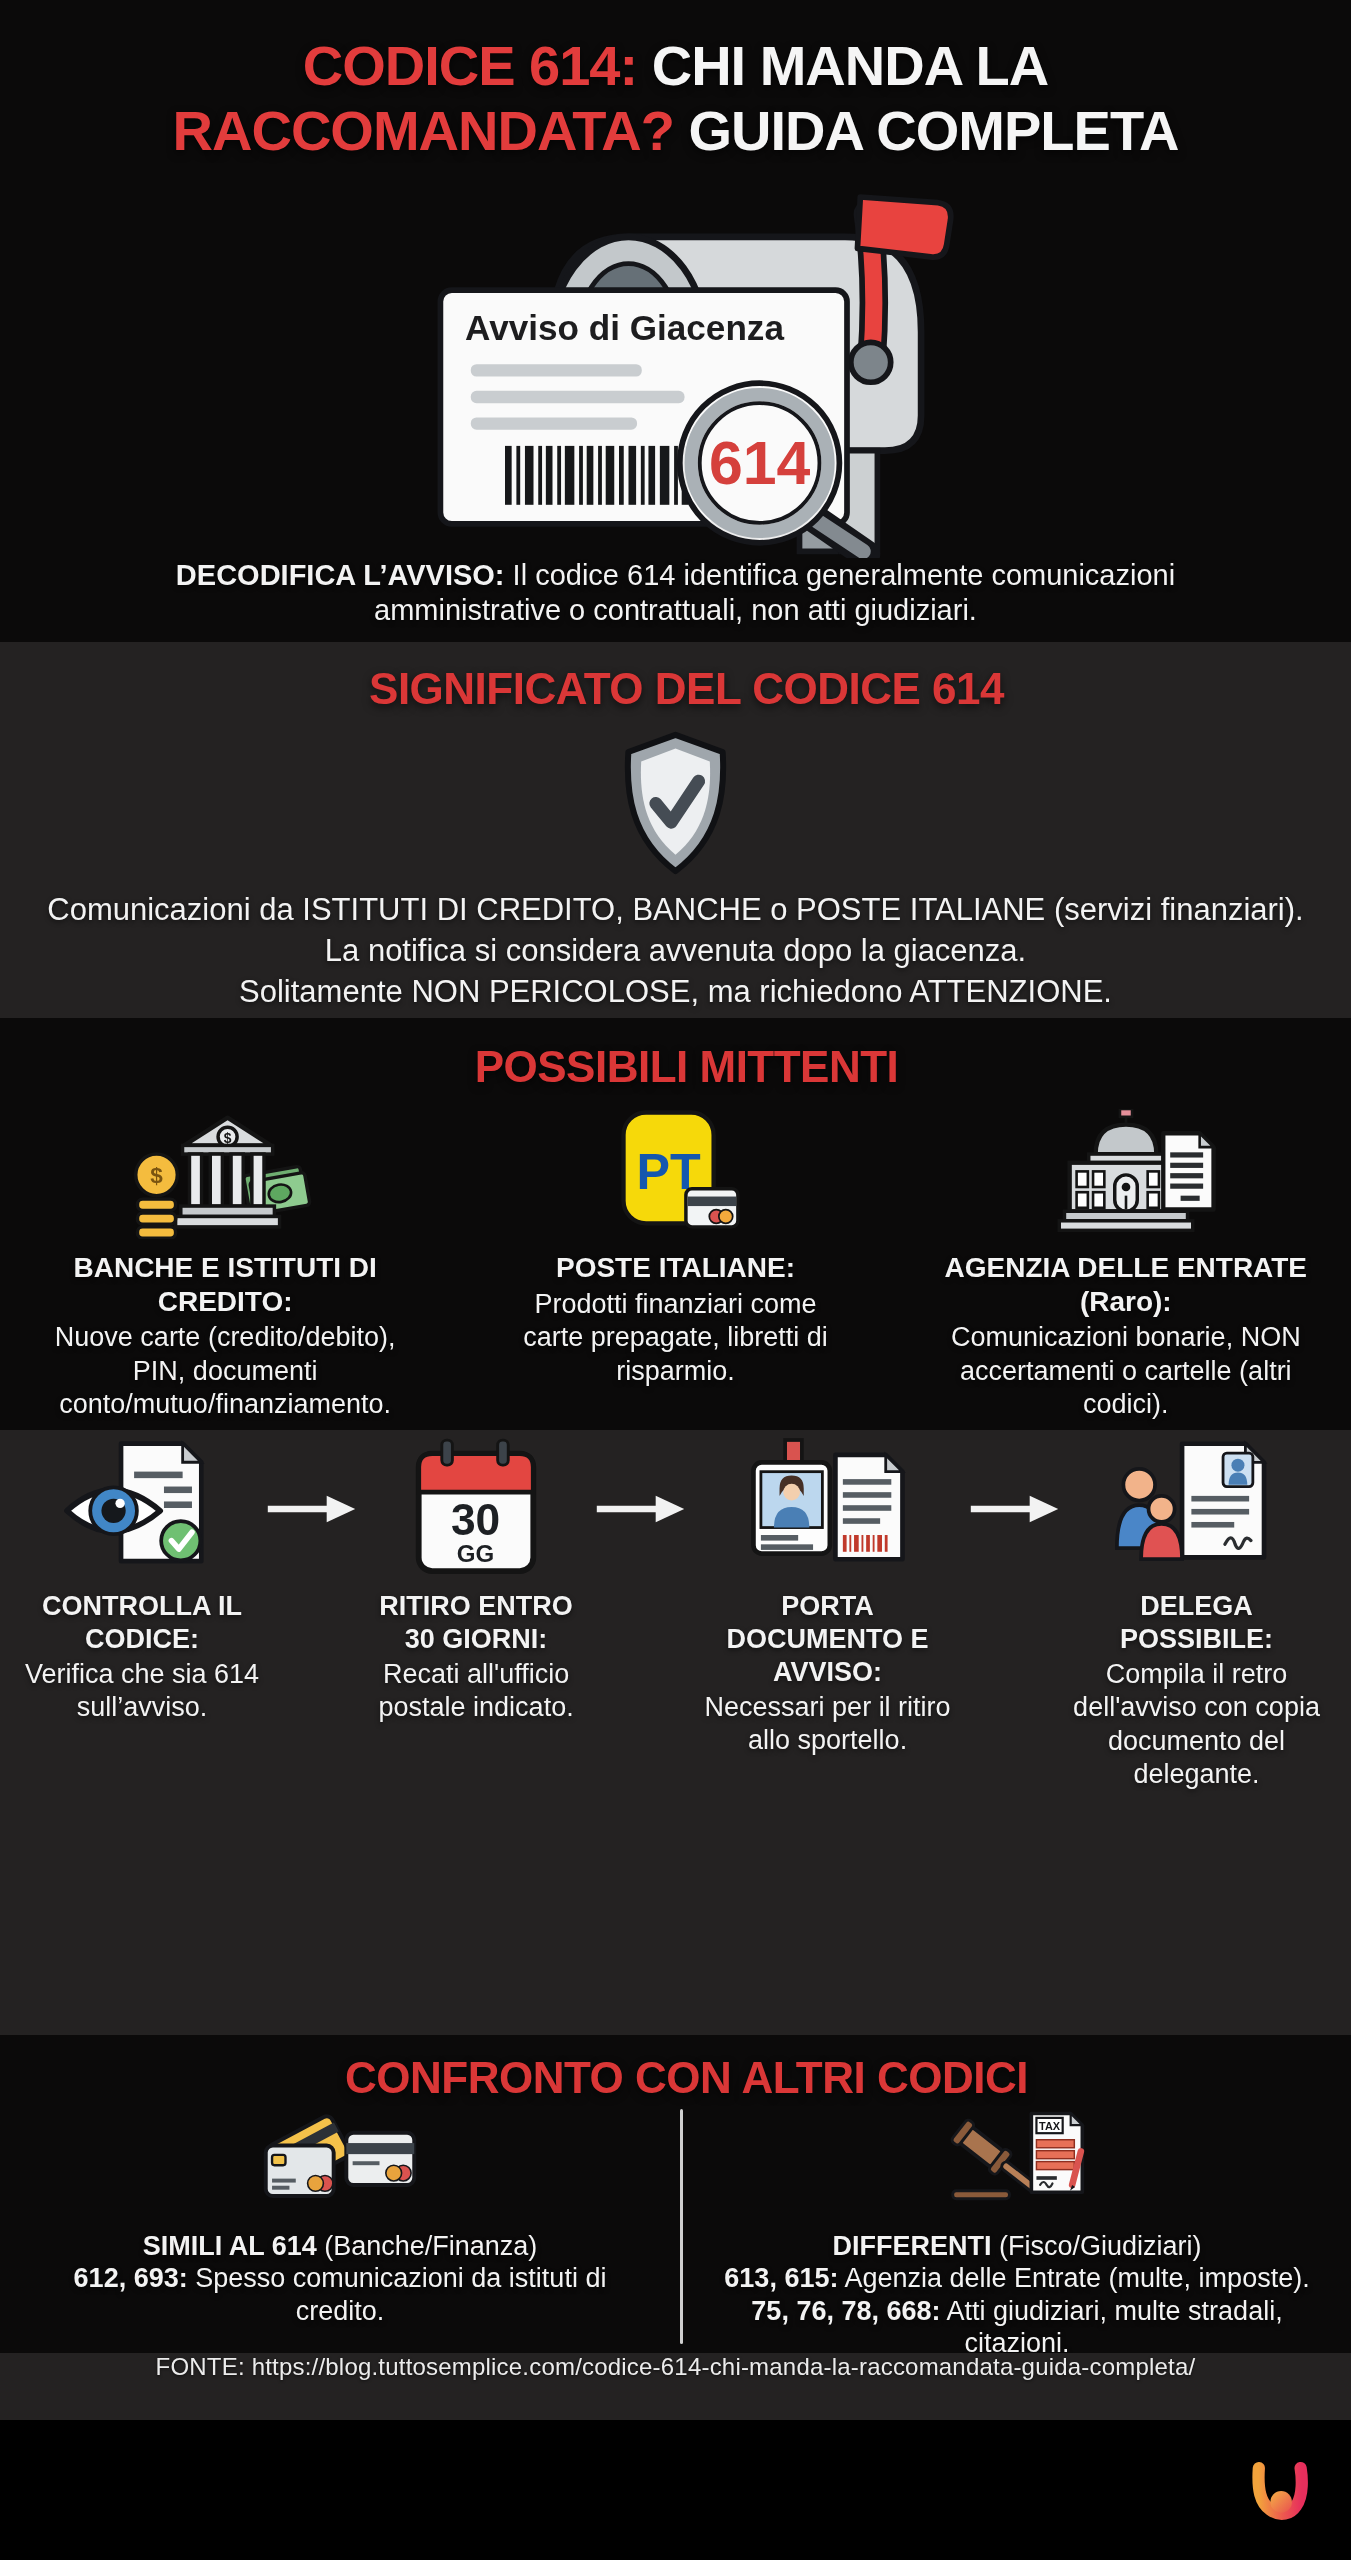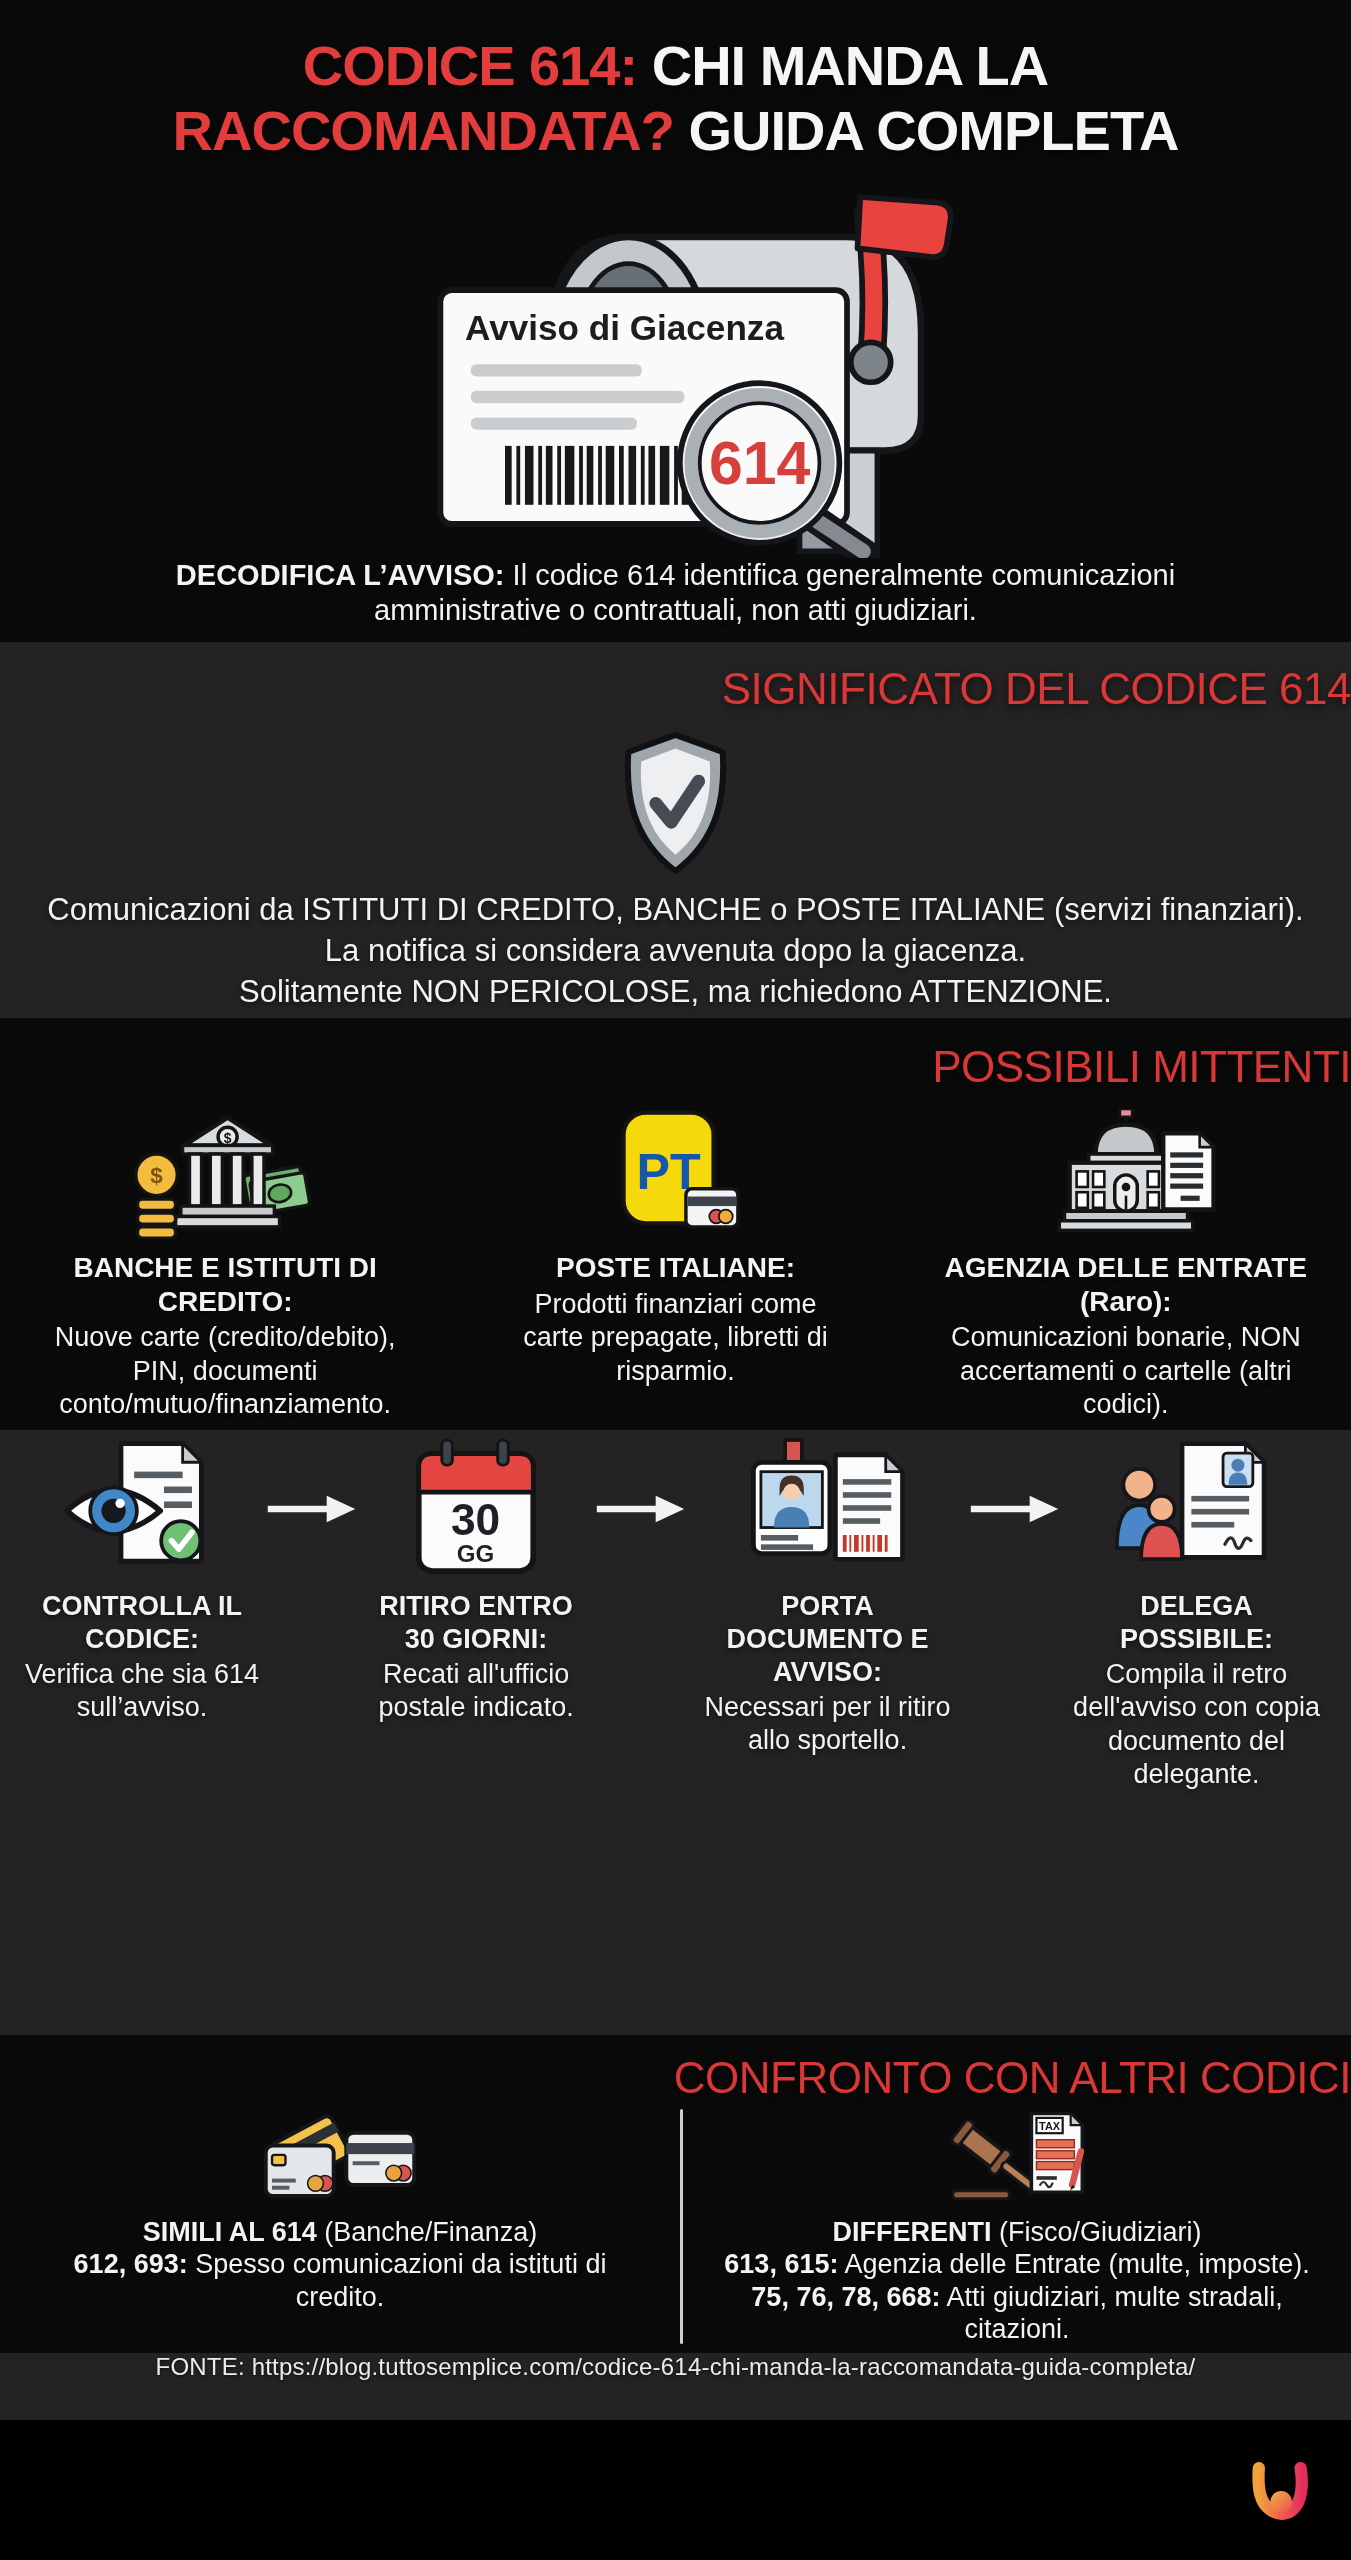--- a/index.html
+++ b/index.html
@@ -23,21 +23,21 @@
 
   .main-title {
     padding-top:34px; text-align:center;
     font-size:56px; line-height:1.16; font-weight:800; letter-spacing:-1px;
     text-shadow:0 3px 8px rgba(0,0,0,.65);
   }
   .red { color:#e23c3c; }
   .white { color:#f5f5f5; }
 
   .section-title {
-    text-align:right; font-size:44px; font-weight:400; letter-spacing:-0.5px;
+    text-align:center; font-size:44px; font-weight:700; letter-spacing:-0.5px;
     color:#da3737; text-shadow:0 3px 8px rgba(0,0,0,.6);padding-left:22px;
   }
   .sec2 .section-title { padding-top:22px; }
   .sec3 .section-title { padding-top:24px; }
   .sec4 .section-title { padding-top:22px; }
   .sec5 .section-title { padding-top:18px; }
 
   .hero-art { display:block; margin:14px auto 0; }
 
   .decode-line {
@@ -71,21 +71,21 @@
   .tracking-block { position:absolute; top:352px; left:0; right:0; text-align:center; }
   .tracking-heading { margin-top:4px; font-size:29px; font-weight:800; text-shadow:0 2px 5px rgba(0,0,0,.55); }
   .tracking-body { margin:1px auto 0; max-width:440px; font-size:27px; line-height:1.24; text-shadow:0 2px 5px rgba(0,0,0,.55); }
 
   .confronto-row { display:flex; margin-top:6px; }
   .conf-col { text-align:center; }
   .conf-left { width:680px; }
   .conf-right { flex:1 1 0; }
   .conf-divider { width:3px; height:235px; background:#cfcfcf; border-radius:2px; flex:0 0 auto; }
   .conf-icons { height:95px; display:flex; align-items:center; justify-content:center; }
-  .conf-text { margin-top:12px; font-size:27px; line-height:1.2; text-shadow:0 2px 5px rgba(0,0,0,.55); }
+  .conf-text { margin-top:26px; font-size:27px; line-height:1.2; text-shadow:0 2px 5px rgba(0,0,0,.55); }
   .conf-text b { font-weight:800; }
   .conf-left  .conf-text { max-width:570px; margin-left:auto; margin-right:auto; }
   .conf-right .conf-text { max-width:625px; margin-left:auto; margin-right:auto; }
 
   .fonte-line { font-size:24px; color:#ececec; letter-spacing:0.2px; text-shadow:0 1px 3px rgba(0,0,0,.6); }
 
   .logo-wrap { position:absolute; right:36px; bottom:30px; width:72px; height:72px; }
 </style>
 </head>
 <body>

